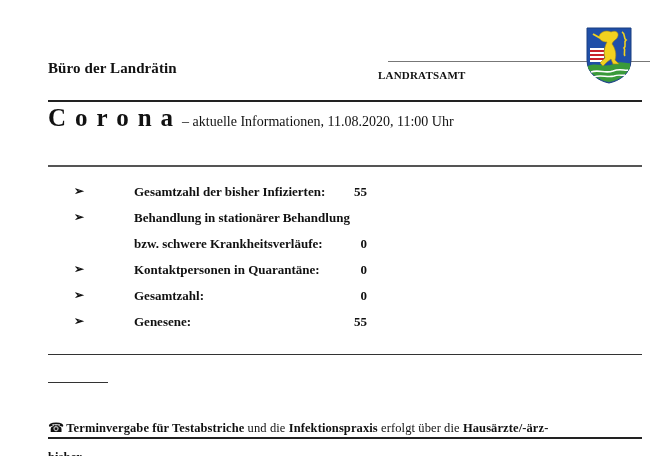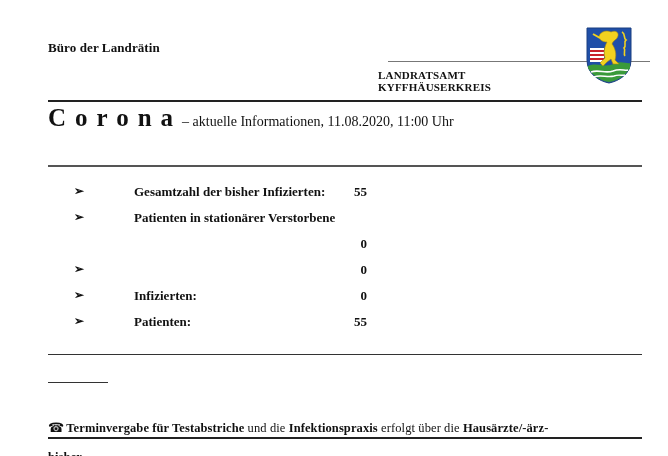--- a/index.html
+++ b/index.html
@@ -2,21 +2,21 @@
 <html><head>
   <meta charset="utf-8">
   <style>
     html, body { margin: 0; padding: 0; }
     body {
       width: 668px; height: 456px; background: #ffffff; position: relative; overflow: hidden;
       font-family: "Liberation Serif", "DejaVu Serif", serif; color: #111;
     }
     .abs { position: absolute; }
     .office {
-      left: 48px; top: 40px; font-size: 13px; font-weight: bold; letter-spacing: 0.1px;
+      left: 48px; top: 60px; font-size: 15px; font-weight: bold; letter-spacing: 0.1px;
     }
     .org {
       left: 378px; top: 37px; font-size: 11px; font-weight: bold; line-height: 12px; letter-spacing: 0.2px;
       font-family: "Liberation Serif", serif;
       margin-top: 32px;
     }
     .org-line { left: 388px; top: 61px; width: 262px; height: 1px; background: #777; }
     .crest { left: 585px; top: 26px; width: 48px; height: 58px; }
     .hr { left: 48px; width: 594px; background: #222; }
     .hr1 { top: 100px; height: 2px; }
@@ -43,21 +43,20 @@
     .note b { font-weight: bold; }
     .note .phone { font-size: 13px; margin-right: 2px; }
   </style>
 </head>
 <body>
 
 <div class="abs office">Büro der Landrätin</div>
 
 <div class="abs org">
   <div>LANDRATSAMT</div>
-  <div>KYFFHÄUSERKREIS</div>
 </div>
 <div class="abs org-line"></div>
 
 <svg class="abs crest" viewBox="0 0 48 58">
   <path d="M2 2 H46 V34 C46 48 34 55 24 57 C14 55 2 48 2 34 Z" fill="#1f4fa8" stroke="#1b3f80" stroke-width="1"></path>
   <path d="M3 40 C12 36 20 42 28 38 C36 34 42 38 45 37 V42 C40 50 32 55 24 56 C16 55 8 50 3 42 Z" fill="#3a9a3a"></path>
   <path d="M6 46 C14 43 20 48 28 45 C35 42 40 45 43 44" stroke="#ffffff" stroke-width="1.6" fill="none"></path>
   <path d="M9 51 C16 48 22 52 29 50 C34 48 37 50 40 49" stroke="#ffffff" stroke-width="1.4" fill="none"></path>
   <rect x="5" y="22" width="14" height="14" fill="#ffffff"></rect>
   <rect x="5" y="24" width="14" height="2" fill="#c8202a"></rect>
@@ -78,39 +77,41 @@
 <div class="abs hr hr2"></div>
 
 <div class="abs stats">
   <div class="row">
     <span class="bullet">➢</span>
     <span class="label">Gesamtzahl der bisher Infizierten:</span>
     <span class="value">55</span>
   </div>
   <div class="row">
     <span class="bullet">➢</span>
-    <span class="label">Patienten in stationärer Verstorbene</span>
+    <span class="label">Behandlung in stationärer Behandlung</span>
     <span class="value"></span>
   </div>
   <div class="row">
     <span class="bullet"></span>
+    <span class="label">bzw. schwere Krankheitsverläufe:</span>
     <span class="value">0</span>
   </div>
   <div class="row">
     <span class="bullet">➢</span>
+    <span class="label">Kontaktpersonen in Quarantäne:</span>
     <span class="value">0</span>
   </div>
   <div class="row">
     <span class="bullet">➢</span>
-    <span class="label">Infizierten:</span>
+    <span class="label">Gesamtzahl:</span>
     <span class="value">0</span>
   </div>
   <div class="row">
     <span class="bullet">➢</span>
-    <span class="label">Patienten:</span>
+    <span class="label">Genesene:</span>
     <span class="value">55</span>
   </div>
 </div>
 
 <div class="abs hr hr3"></div>
 <div class="abs hr-short"></div>
 
 <div class="abs note">
   <span class="phone">☎</span><b>Terminvergabe für Testabstriche</b><span> und die </span><b>Infektionspraxis</b><span> erfolgt über die </span><b>Hausärzte/-ärz-</b><br><b>bisher</b>
 </div>

